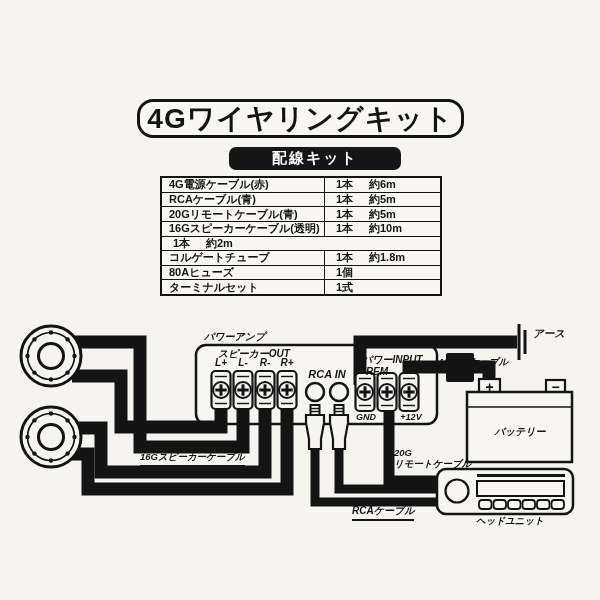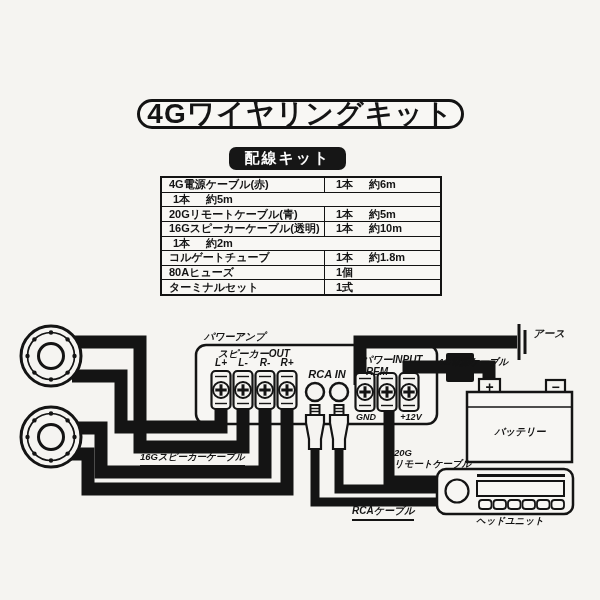--- a/index.html
+++ b/index.html
@@ -7,27 +7,27 @@
     width:600px; height:600px; overflow:hidden; position:relative;
     background:#f5f4f1; color:#141414;
     font-family:"Liberation Sans","DejaVu Sans",sans-serif;
   }
   .stage { position:absolute; inset:0; width:600px; height:600px; }
   .lbl { position:absolute; font-weight:bold; white-space:nowrap; color:#141414;font-style:italic; }
   .ctr { transform:translateX(-50%); }
   .und { border-bottom:2px solid #141414; padding-bottom:1px; }
 
   .title-box {
-    position:absolute; left:137px; top:99px; width:327px; height:30px;
+    position:absolute; left:137px; top:99px; width:327px; height:39px;
     border:3.5px solid #131313; border-radius:16px; background:#f8f7f4;
     display:flex; align-items:center; justify-content:center;
     font-size:28px; font-weight:bold; letter-spacing:1px; box-sizing:border-box;
   }
   .subtitle-pill {
-    position:absolute; left:229px; top:147px; width:117px; height:23px;
+    position:absolute; left:229px; top:147px; width:172px; height:23px;
     background:#161616; color:#fbfbfb; border-radius:7px;
     display:flex; align-items:center; justify-content:center;
     font-size:15px; font-weight:bold; letter-spacing:2px;
   }
   .parts-table {
     position:absolute; left:160px; top:176px; width:282px; height:120px;
     border:2.5px solid #131313; background:#f8f7f4;
     display:flex; flex-direction:column; box-sizing:border-box;
   }
   .trow { flex:1; display:flex; border-top:1.5px solid #131313; min-height:0; }
@@ -54,20 +54,21 @@
 
 <div class="parts-table">
   <div class="trow">
     <div class="tname">4G電源ケーブル(赤)</div>
     <div class="tqty">
         <span class="q">1本</span>
         <span>約6m</span>
       </div>
   </div>
   <div class="trow">
+    <div class="tname">RCAケーブル(青)</div>
     <div class="tqty">
         <span class="q">1本</span>
         <span>約5m</span>
       </div>
   </div>
   <div class="trow">
     <div class="tname">20Gリモートケーブル(青)</div>
     <div class="tqty">
         <span class="q">1本</span>
         <span>約5m</span>

